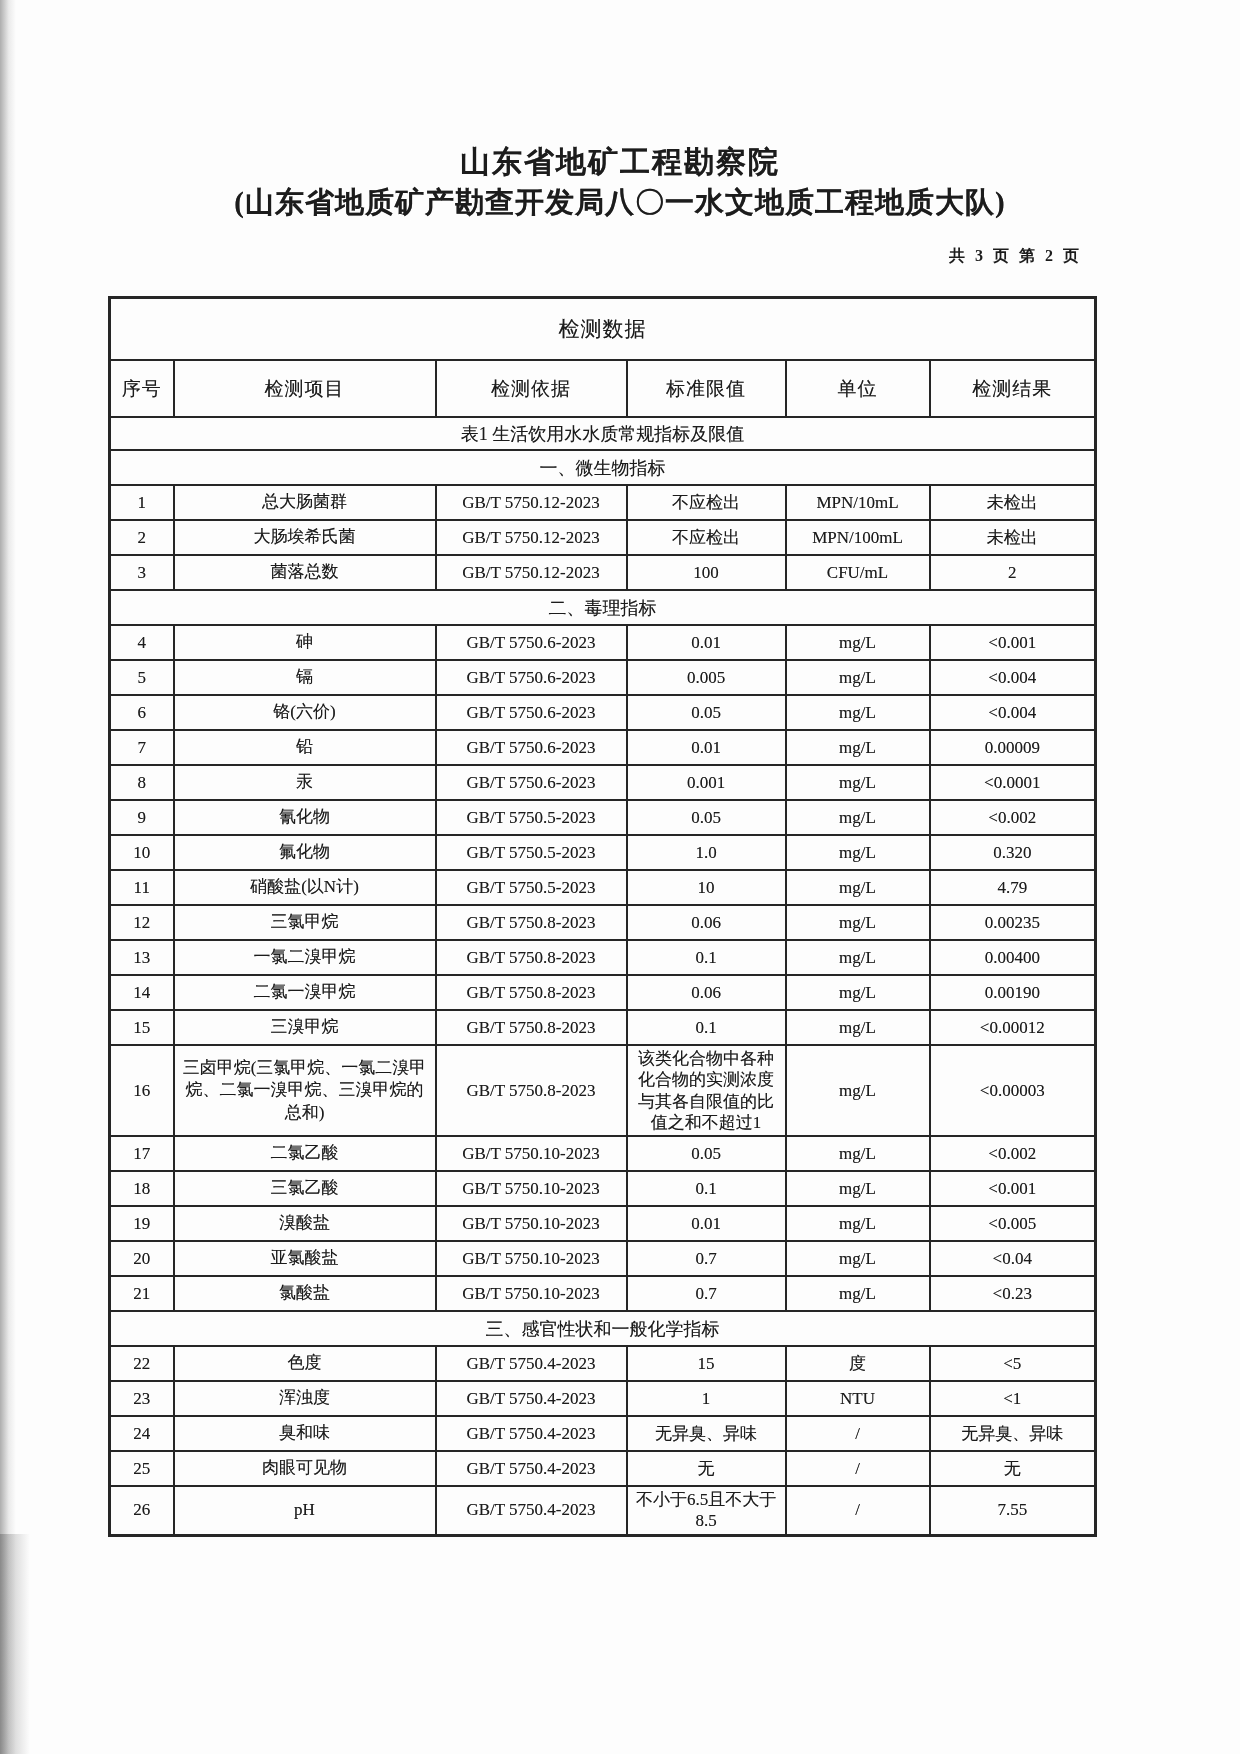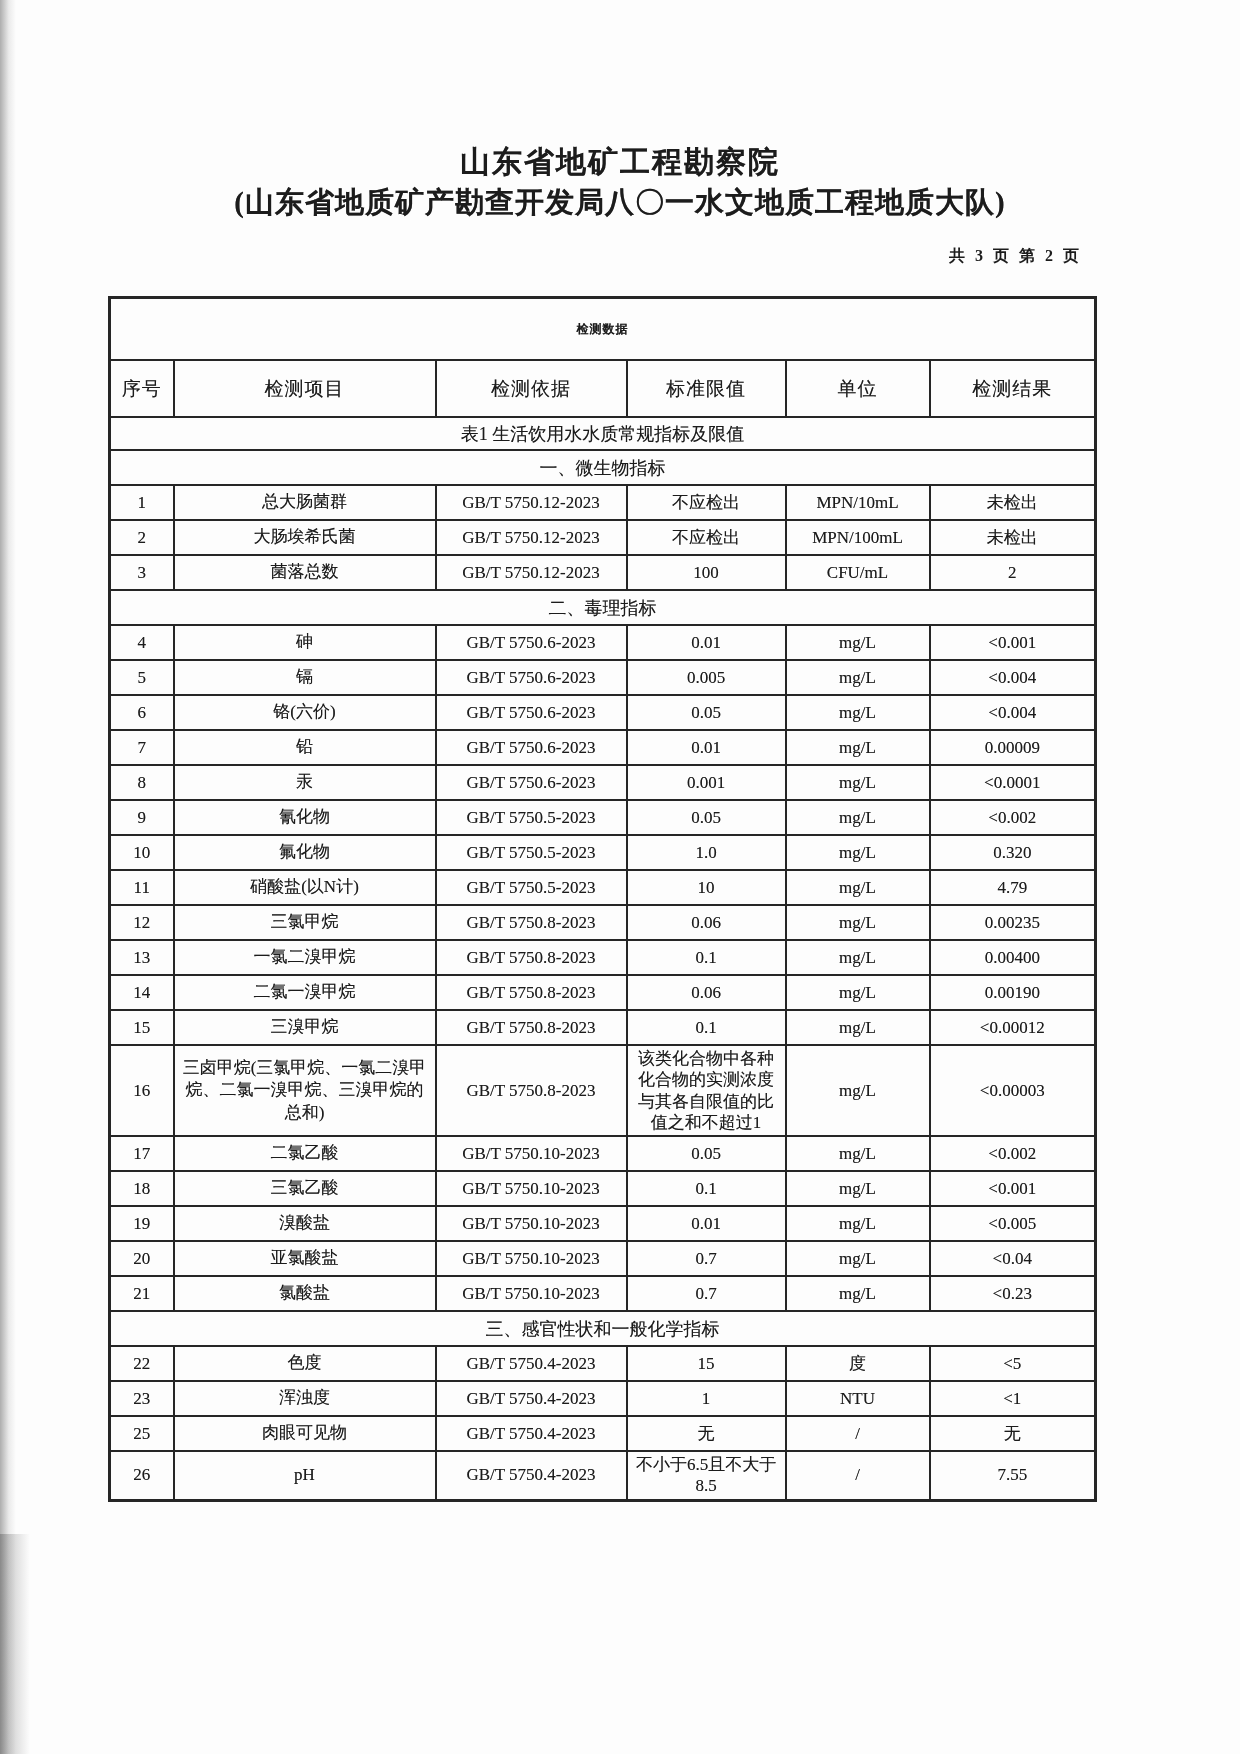--- a/index.html
+++ b/index.html
@@ -49,21 +49,21 @@
   }
   table.report{border-width:3px;}
   table.report td, table.report th{
     text-align:center;vertical-align:middle;
     padding:2px 4px;
     font-size:17px;
     font-weight:normal;
     word-break:break-all;
     text-shadow:0 0 .4px rgba(0,0,0,.45);
   }
-  tr.caption-row td{height:56px;font-size:12px;letter-spacing:1px;font-weight:bold;}
+  tr.caption-row td{height:56px;font-size:21px;letter-spacing:1px;}
   tr.header-row th{height:51px;font-size:19px;letter-spacing:1px;}
   tr.subtitle-row td{height:27px;font-size:18px;}
   tr.section-row td{height:29px;font-size:18px;}
   tr.data-row td{height:29px;}
   td.limit-cell{line-height:1.25;}
   td.item-cell{line-height:1.3;}
 </style>
 </head>
 <body>
 
@@ -290,20 +290,28 @@
       </tr>
       <tr class="data-row">
         <td>23</td>
         <td class="item-cell">浑浊度</td>
         <td>GB/T 5750.4-2023</td>
         <td class="limit-cell">1</td>
         <td>NTU</td>
         <td>&lt;1</td>
       </tr>
       <tr class="data-row">
+        <td>24</td>
+        <td class="item-cell">臭和味</td>
+        <td>GB/T 5750.4-2023</td>
+        <td class="limit-cell">无异臭、异味</td>
+        <td>/</td>
+        <td>无异臭、异味</td>
+      </tr>
+      <tr class="data-row">
         <td>25</td>
         <td class="item-cell">肉眼可见物</td>
         <td>GB/T 5750.4-2023</td>
         <td class="limit-cell">无</td>
         <td>/</td>
         <td>无</td>
       </tr>
       <tr class="data-row">
         <td>26</td>
         <td class="item-cell">pH</td>

